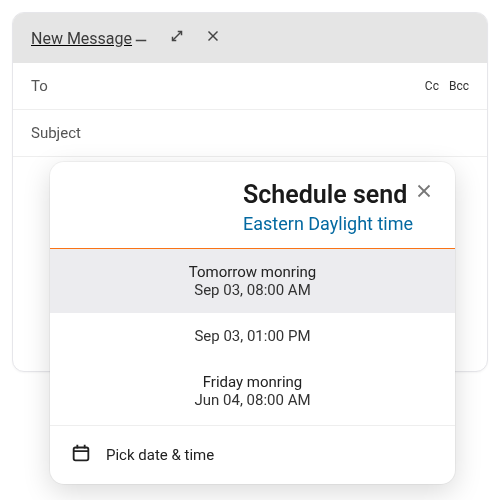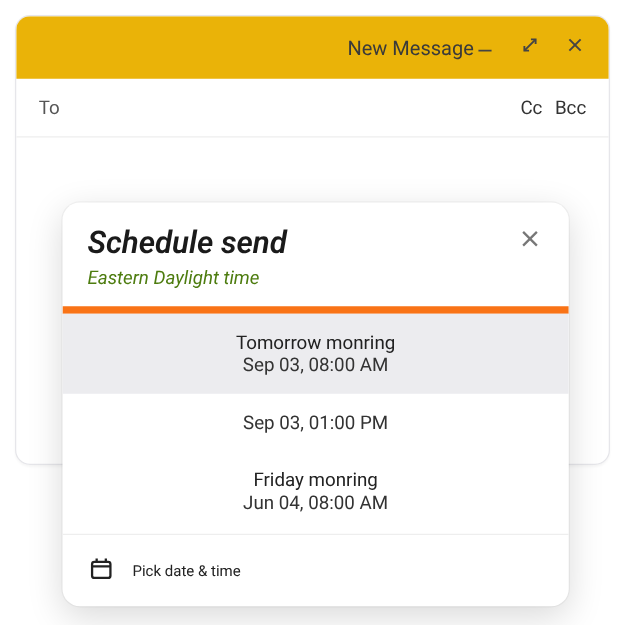--- a/index.html
+++ b/index.html
@@ -8,80 +8,80 @@
     position: absolute;
     top: 12px; left: 12px; right: 12px;
     background: #fff;
     border: 1px solid #e6e6ea;
     border-radius: 12px;
     box-shadow: 0 1px 2px rgba(0,0,0,0.04);
     overflow: hidden;
     height: 360px;
   }
   .compose-header {
-    background: #eab308;
+    background: #e5e5e5;
     padding: 14px 18px;
     display: flex;
     align-items: center;
-    justify-content: flex-end;
+    justify-content: flex-start;
+    text-decoration: underline;
   }
   .compose-title { font-size: 16px; color: #3a3a3a; }
   .compose-icons { display: flex; gap: 18px; align-items: center; }
   .compose-icons svg { width: 18px; height: 18px; stroke: #444; stroke-width: 2; fill: none; }
   .field-row {
     display: flex;
     align-items: center;
     justify-content: space-between;
     padding: 14px 18px;
     border-bottom: 1px solid #eee;
     font-size: 15px;
     color: #555;
     gap: 28px;
   }
-  .field-row .right { display: flex; gap: 10px; color: #333; font-size: 15px; }
+  .field-row .right { display: flex; gap: 10px; color: #333; font-size: 12px; }
   .schedule {
     position: absolute;
     left: 50px;
     top: 162px;
     width: 405px;
     background: #fff;
     border-radius: 14px;
     box-shadow: 0 8px 28px rgba(0,0,0,0.15), 0 0 0 1px rgba(0,0,0,0.04);
     overflow: hidden;
   }
   .schedule-header {
     padding: 18px 20px 14px 20px;
     display: flex;
-    justify-content: space-between;
+    justify-content: flex-end;
     align-items: flex-start;
-    border-bottom: 6px solid #f97316;
-    font-style: italic;
+    border-bottom: 1px solid #f97316;
   }
   .schedule-header h2 { font-size: 25px; font-weight: 600; color: #1a1a1a; margin-bottom: 4px; }
-  .schedule-header .sub { font-size: 15px; color: #4d7c0f; }
+  .schedule-header .sub { font-size: 18px; color: #0369a1; }
   .schedule-close svg { width: 22px; height: 22px; stroke: #777; stroke-width: 2; fill: none; }
   .option {
     display: flex;
     justify-content: space-between;
     align-items: center;
     padding: 14px 20px;
     font-size: 15px;
     cursor: pointer;
     flex-direction: column;
   }
   .option.selected { background: #ececef; }
   .option .label { color: #222; }
   .option .time { color: #333; }
   .pick-row {
     border-top: 1px solid #eee;
     padding: 16px 20px;
     display: flex;
     align-items: center;
     gap: 14px;
-    font-size: 12px;
+    font-size: 15px;
     color: #222;
     cursor: pointer;
     margin-top: 2px;
   }
   .pick-row svg { width: 22px; height: 22px; stroke: #222; stroke-width: 2; fill: none; }
 </style>
 </head>
 <body>
 
 <div class="compose">
@@ -110,20 +110,23 @@
   </div>
 
   <div class="field-row">
     <span>To</span>
     <span class="right">
       <span>Cc</span>
       <span>Bcc</span>
     </span>
   </div>
 
+  <div class="field-row">
+    <span>Subject</span>
+  </div>
 </div>
 
 <div class="schedule">
   <div class="schedule-header">
     <div>
       <h2>Schedule send</h2>
       <div class="sub">Eastern Daylight time</div>
     </div>
     <span class="schedule-close">
       <svg viewBox="0 0 24 24">

